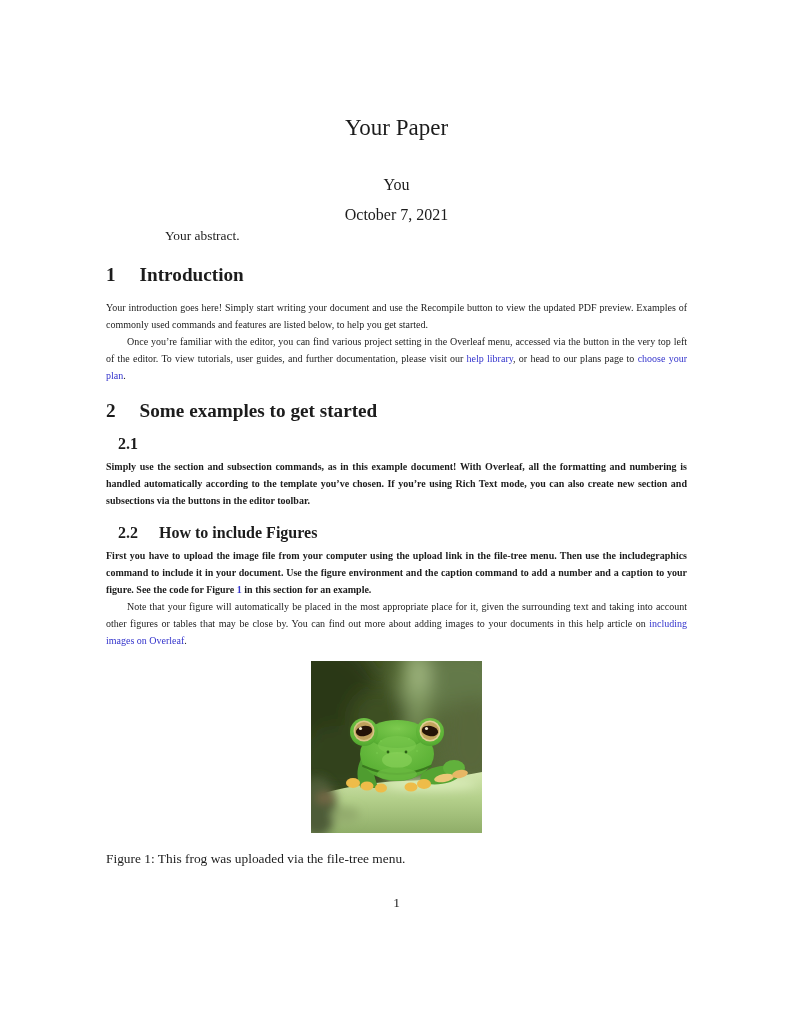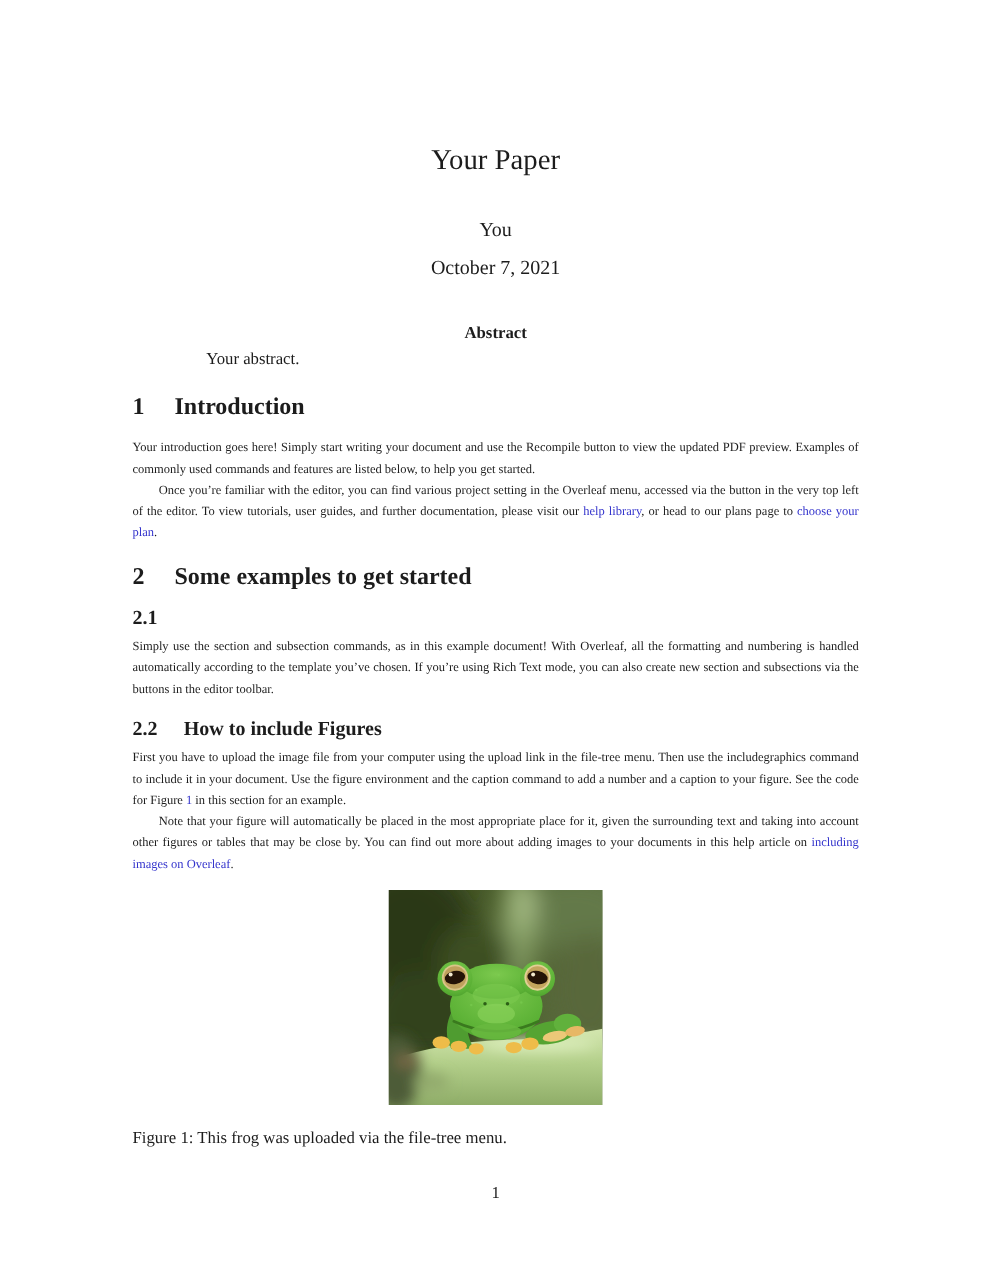--- a/index.html
+++ b/index.html
@@ -62,35 +62,35 @@
     font-weight:bold;
     margin:19px 0 0;
     line-height:1.2;
     display:flex;
     gap:24px;
   }
   h2.sec.sec2{margin-top:15px;}
   h3.subsec{
     font-size:16px;
     font-weight:bold;
-    margin:12px 0 0;
+    margin:12px 12px 0;
     line-height:1.25;
     display:flex;
     gap:21px;
     align-items:center;
   }
   h3.subsec.sub2{margin-top:14px;}
   p.body{
     font-size:10px;
     line-height:17px;
     text-align:justify;
     margin:0;
   }
   h2.sec + p.body{margin-top:13px;}
-  h3.subsec + p.body{margin-top:4px;}
+  h3.subsec + p.body{margin-top:4px;font-weight:bold;}
   p.body.indent{text-indent:21px;font-family:Liberation Serif, serif;}
   a.link{
     color:var(--link);
     text-decoration:none;
     cursor:pointer;
   }
   .figure{
     width:171px;
     margin:12px auto 0;
     font-size:0;
@@ -111,21 +111,20 @@
 </head>
 <body>
 
 <div class="page">
   <div class="content">
 
     <h1 class="paper-title">Your Paper</h1>
     <div class="paper-author">You</div>
     <div class="paper-date">October 7, 2021</div>
 
-    <div class="abstract-heading">Abstract</div>
     <p class="abstract-text">Your abstract.</p>
 
     <h2 class="sec">
         <span>1</span>
         <span>Introduction</span>
       </h2>
 
     <p class="body"><span>Your introduction goes here! Simply start writing your document and use the Recompile button to view the updated PDF preview. Examples of commonly used commands and features are listed below, to help you get started.</span></p>
 
     <p class="body indent"><span>Once you’re familiar with the editor, you can find various project setting in the Overleaf menu, accessed via the button in the very top left of the editor. To view tutorials, user guides, and further documentation, please visit our </span><a class="link">help library</a><span>, or head to our plans page to </span><a class="link">choose your plan</a><span>.</span></p>

